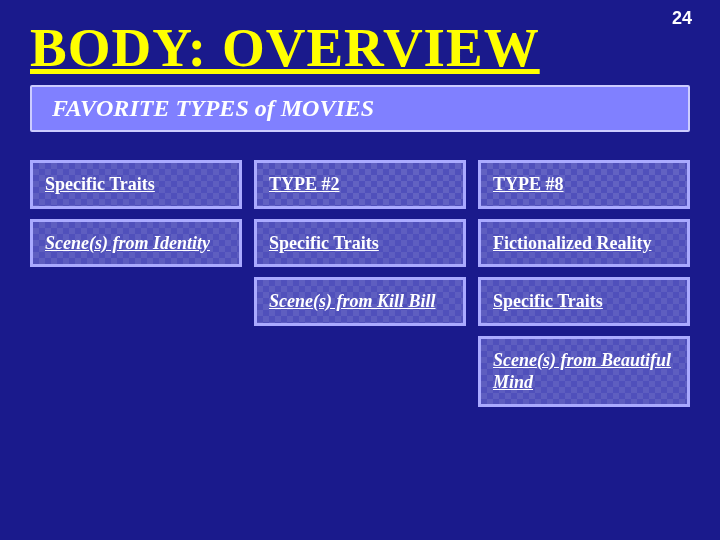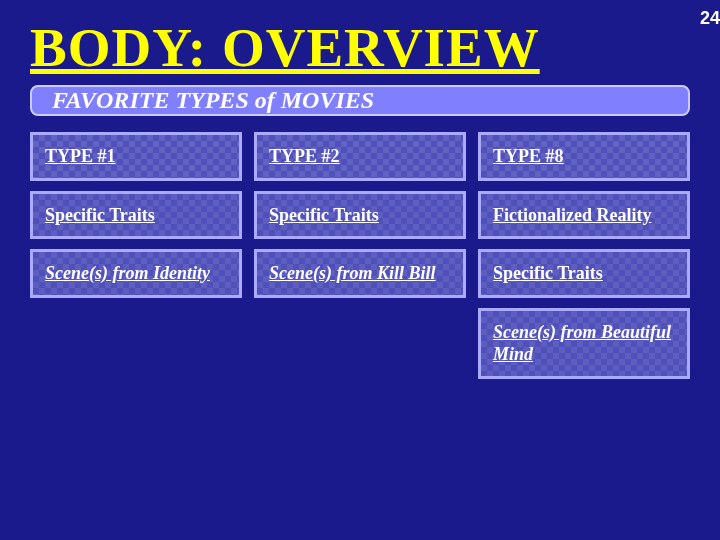--- a/index.html
+++ b/index.html
@@ -17,44 +17,44 @@
       width: 720px;
       height: 540px;
       background-color: #1a1a8c;
       position: relative;
       padding: 10px 30px 20px 30px;
     }
 
     .slide-number {
       position: absolute;
       top: 8px;
-      right: 0;
+      right: 28px;
       color: white;
       font-size: 18px;
       font-weight: bold;
     }
 
     .title {
       color: #ffff00;
       font-size: 55px;
       font-weight: bold;
       font-family: 'Times New Roman', serif;
       text-decoration: underline;
       line-height: 1.0;
       margin-top: 10px;
       margin-bottom: 10px;
       letter-spacing: 1px;
     }
 
     .subtitle-bar {
       background-color: #8080ff;
       border: 2px solid #ccccff;
-      padding: 0 20px;
-      margin-bottom: 16px;
-      border-radius: 8px;
+      padding: 8px 20px;
+      margin-bottom: 28px;
+      border-radius: 2px;
     }
 
     .subtitle-bar span {
       color: white;
       font-size: 24px;
       font-weight: bold;
       font-style: italic;
       font-family: 'Times New Roman', serif;
     }
 
@@ -113,23 +113,20 @@
 
   <div class="title">BODY:  OVERVIEW</div>
 
   <div class="subtitle-bar">
     <span>FAVORITE TYPES of MOVIES</span>
   </div>
 
   <div class="columns">
 
     <div class="column">
-      <div class="cell header-cell">
-        <span class="cell-text">TYPE #1</span>
-      </div>
       <div class="cell">
         <span class="cell-text">Specific Traits</span>
       </div>
       <div class="cell">
         <span class="cell-text italic">Scene(s) from Identity</span>
       </div>
     </div>
 
     <div class="column">
       <div class="cell header-cell">

